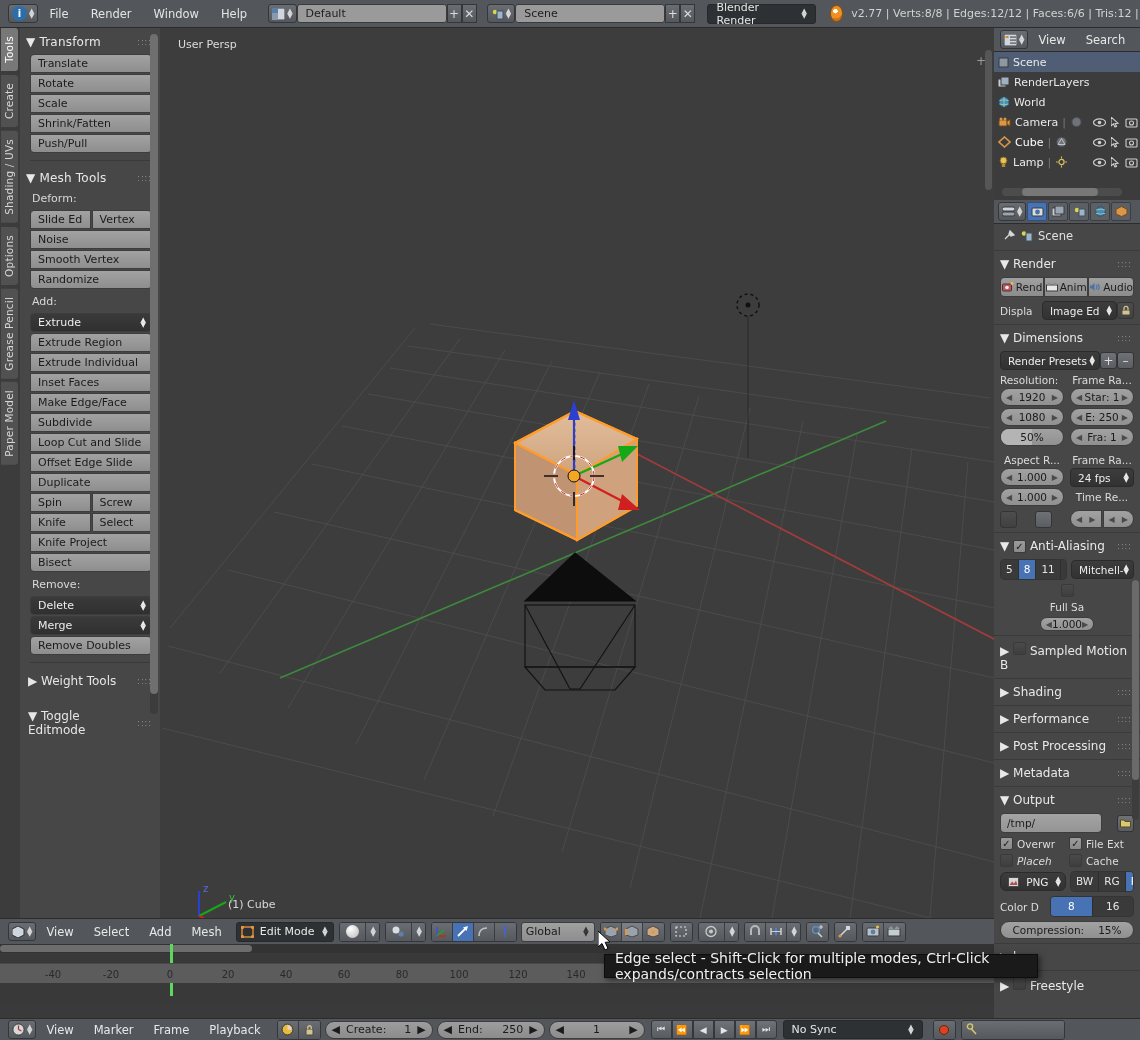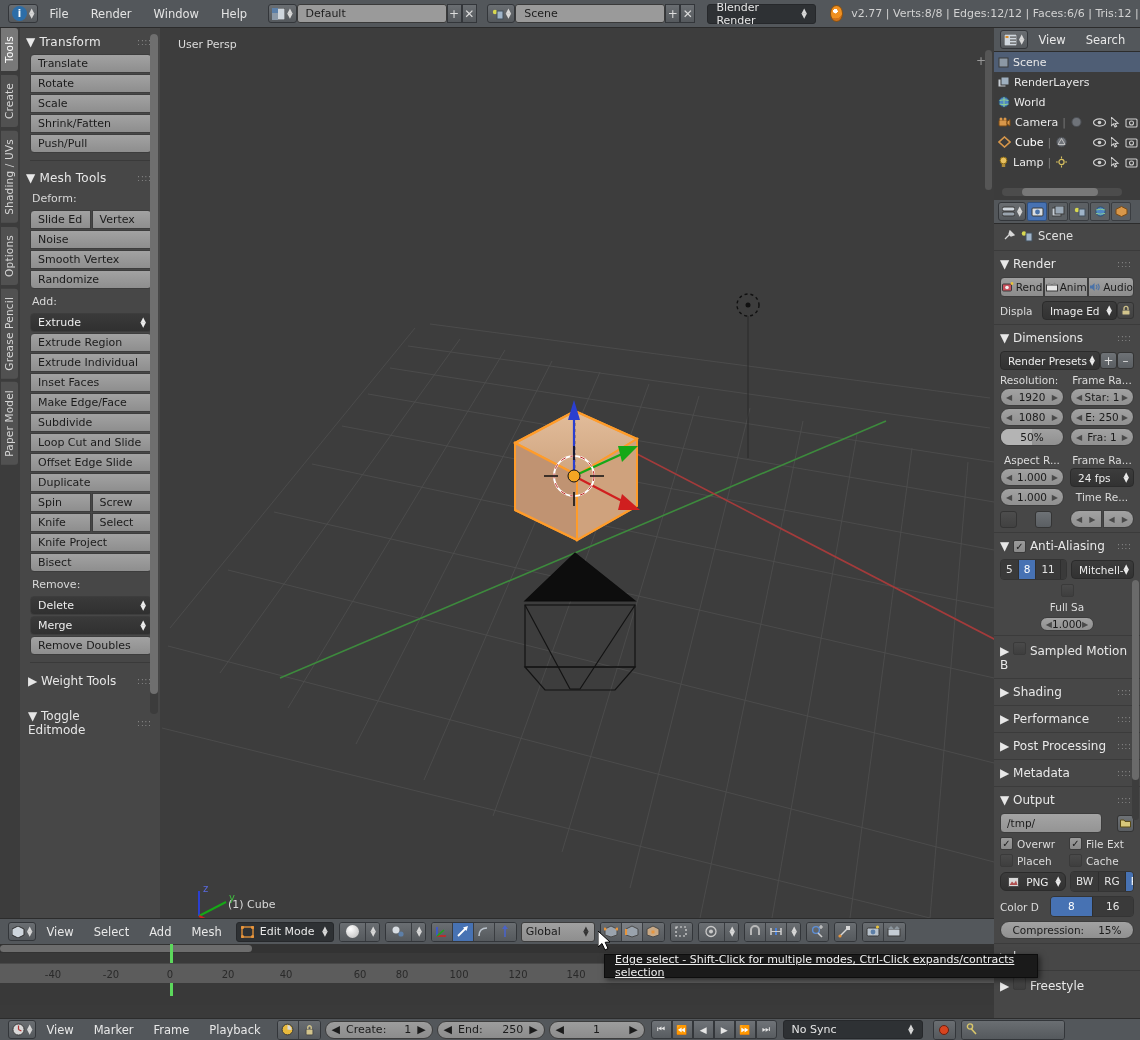--- a/index.html
+++ b/index.html
@@ -145,23 +145,22 @@
     background:linear-gradient(#6a6e72,#55595d); border-right:1px solid #3a3d41;
   }
   .sgbtn:last-child { border-right:none; }
   .sgbtn.on { background:#4772b3; }
 
   
   .tooltip {
     position:absolute; left:604px; top:954px; width:434px; height:24px;
     background:#1a1a1a; border:1px solid #0d0d0d;
     display:flex; align-items:center; padding:0 10px;
-    color:#f0f0f0; font-size:11px; box-shadow:2px 2px 6px rgba(0,0,0,.55);
+    color:#f0f0f0; font-size:14px; box-shadow:2px 2px 6px rgba(0,0,0,.55);
     z-index:60;
-    text-decoration:underline;
   }
 
   
   .timeline {
     position:absolute; left:0; top:944px; width:994px; height:61px;
     background:#393939; overflow:hidden;
   }
   .tl-ruler {
     position:absolute; left:0; bottom:22px; width:994px; height:20px;
     background:#5c5c5c; border-top:1px solid #484848;
@@ -744,21 +743,21 @@
     <div class="tl-scrollbar">
       <div class="tl-scrollthumb"></div>
     </div>
     <div class="tl-playhead"></div>
     <div class="tl-ruler">
       <div class="tl-tick" style="left:53px;">-40</div>
       <div class="tl-tick" style="left:111px;">-20</div>
       <div class="tl-tick" style="left:170px;">0</div>
       <div class="tl-tick" style="left:228px;">20</div>
       <div class="tl-tick" style="left:286px;">40</div>
-      <div class="tl-tick" style="left:360px;">60</div>
+      <div class="tl-tick" style="left:344px;">60</div>
       <div class="tl-tick" style="left:402px;">80</div>
       <div class="tl-tick" style="left:459px;">100</div>
       <div class="tl-tick" style="left:518px;">120</div>
       <div class="tl-tick" style="left:576px;">140</div>
       <div class="tl-tick" style="left:634px;margin-top:44px;">160</div>
       <div class="tl-tick" style="left:692px;">180</div>
       <div class="tl-tick" style="left:750px;">200</div>
       <div class="tl-tick" style="left:808px;">220</div>
       <div class="tl-tick" style="left:866px;">240</div>
       <div class="tl-tick" style="left:924px;">260</div>
@@ -1262,21 +1261,21 @@
       </div>
     </div>
     <div class="rowpad flexrow" style="gap:4px;">
       <span class="chk">✓</span>
       <span class="plabel" style="flex:1;">Overwr</span>
       <span class="chk">✓</span>
       <span class="plabel" style="flex:1;">File Ext</span>
     </div>
     <div class="rowpad flexrow" style="gap:4px;">
       <span class="chk off"></span>
-      <span class="plabel" style="flex:1;">Placeh</span>
+      <span class="plabel" style="flex:1;font-style:italic;">Placeh</span>
       <span class="chk off"></span>
       <span class="plabel" style="flex:1;">Cache</span>
     </div>
     <div class="rowpad flexrow" style="gap:4px;">
       <div class="pdark" style="flex:0 0 66px;border-radius:6px;">
         <svg width="11" height="10" viewBox="0 0 11 10">
           <rect x="0.5" y="0.5" width="10" height="9" fill="#d8d8d8" stroke="#4a4a4a"></rect>
           <polygon points="1.5,8 4,4.5 6,6.5 8,3.5 9.5,8" fill="#b05050"></polygon>
         </svg>
         <span>PNG</span>

